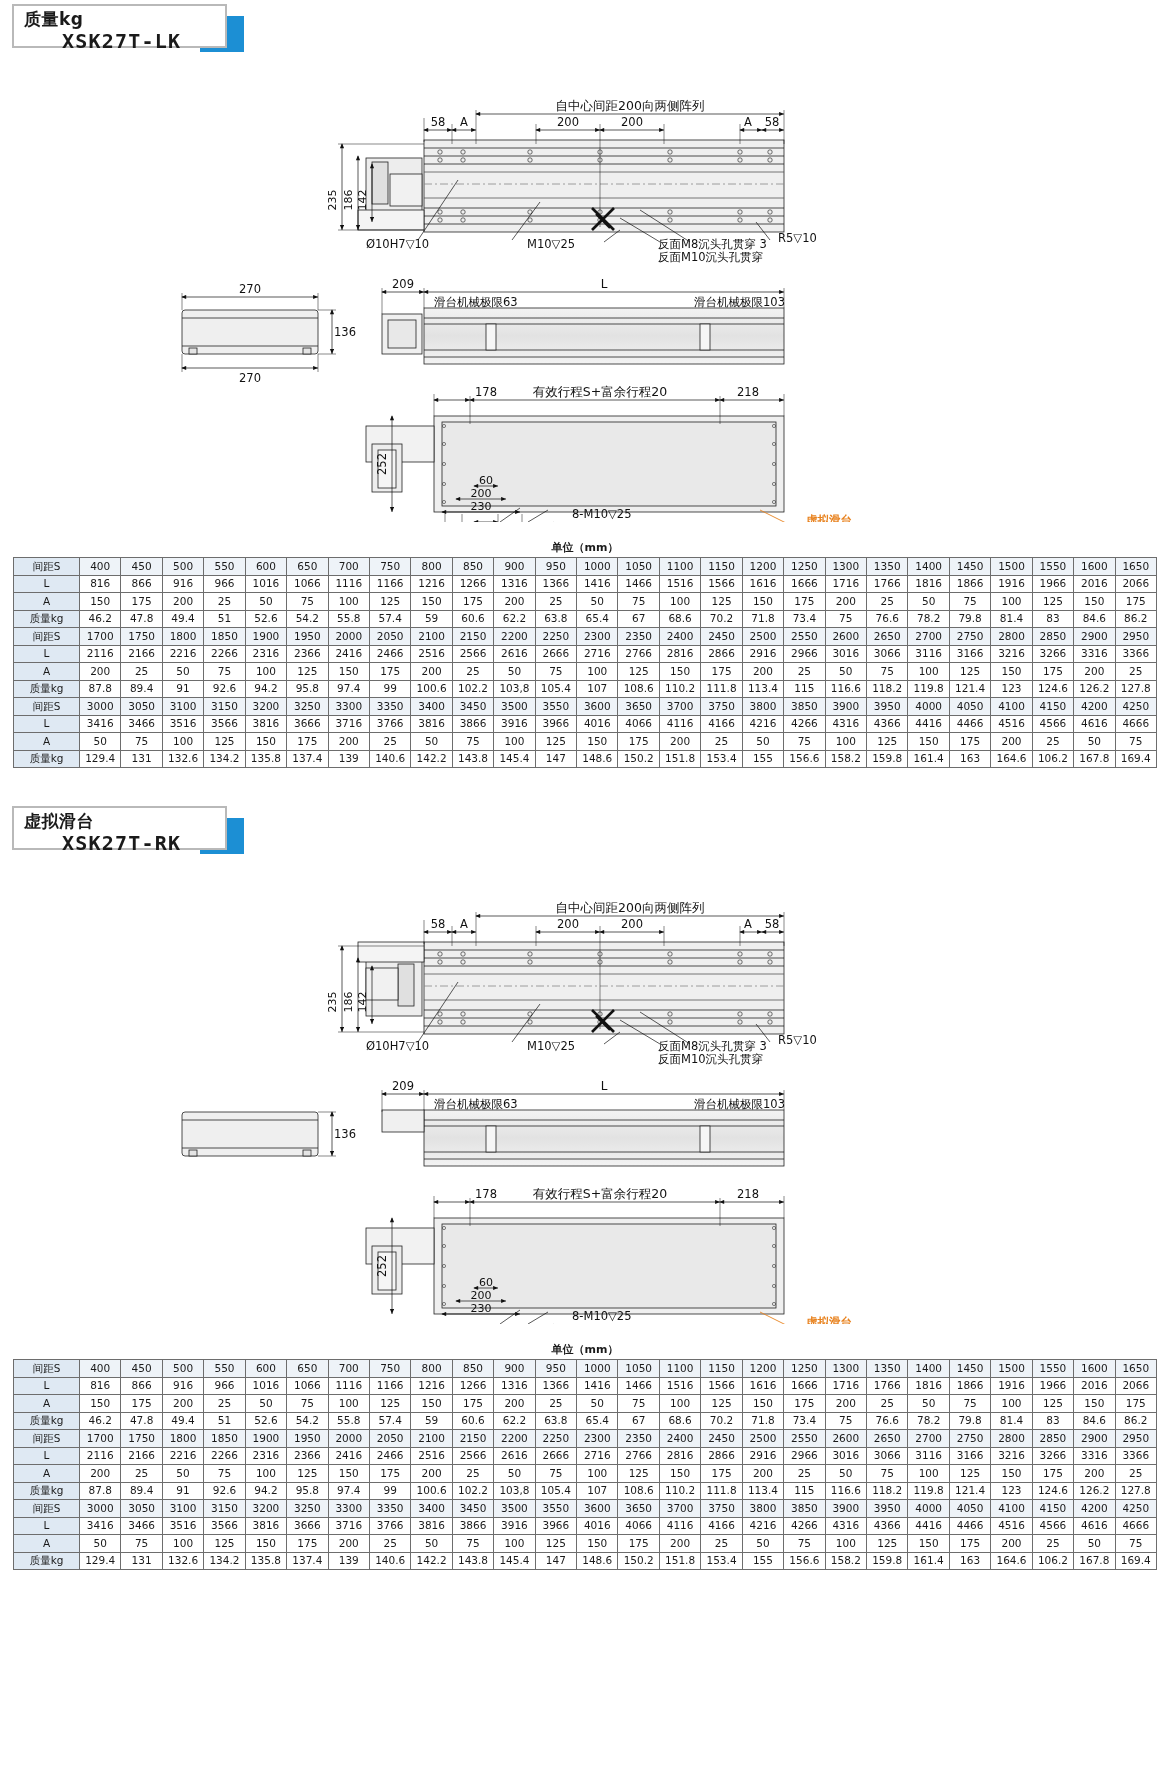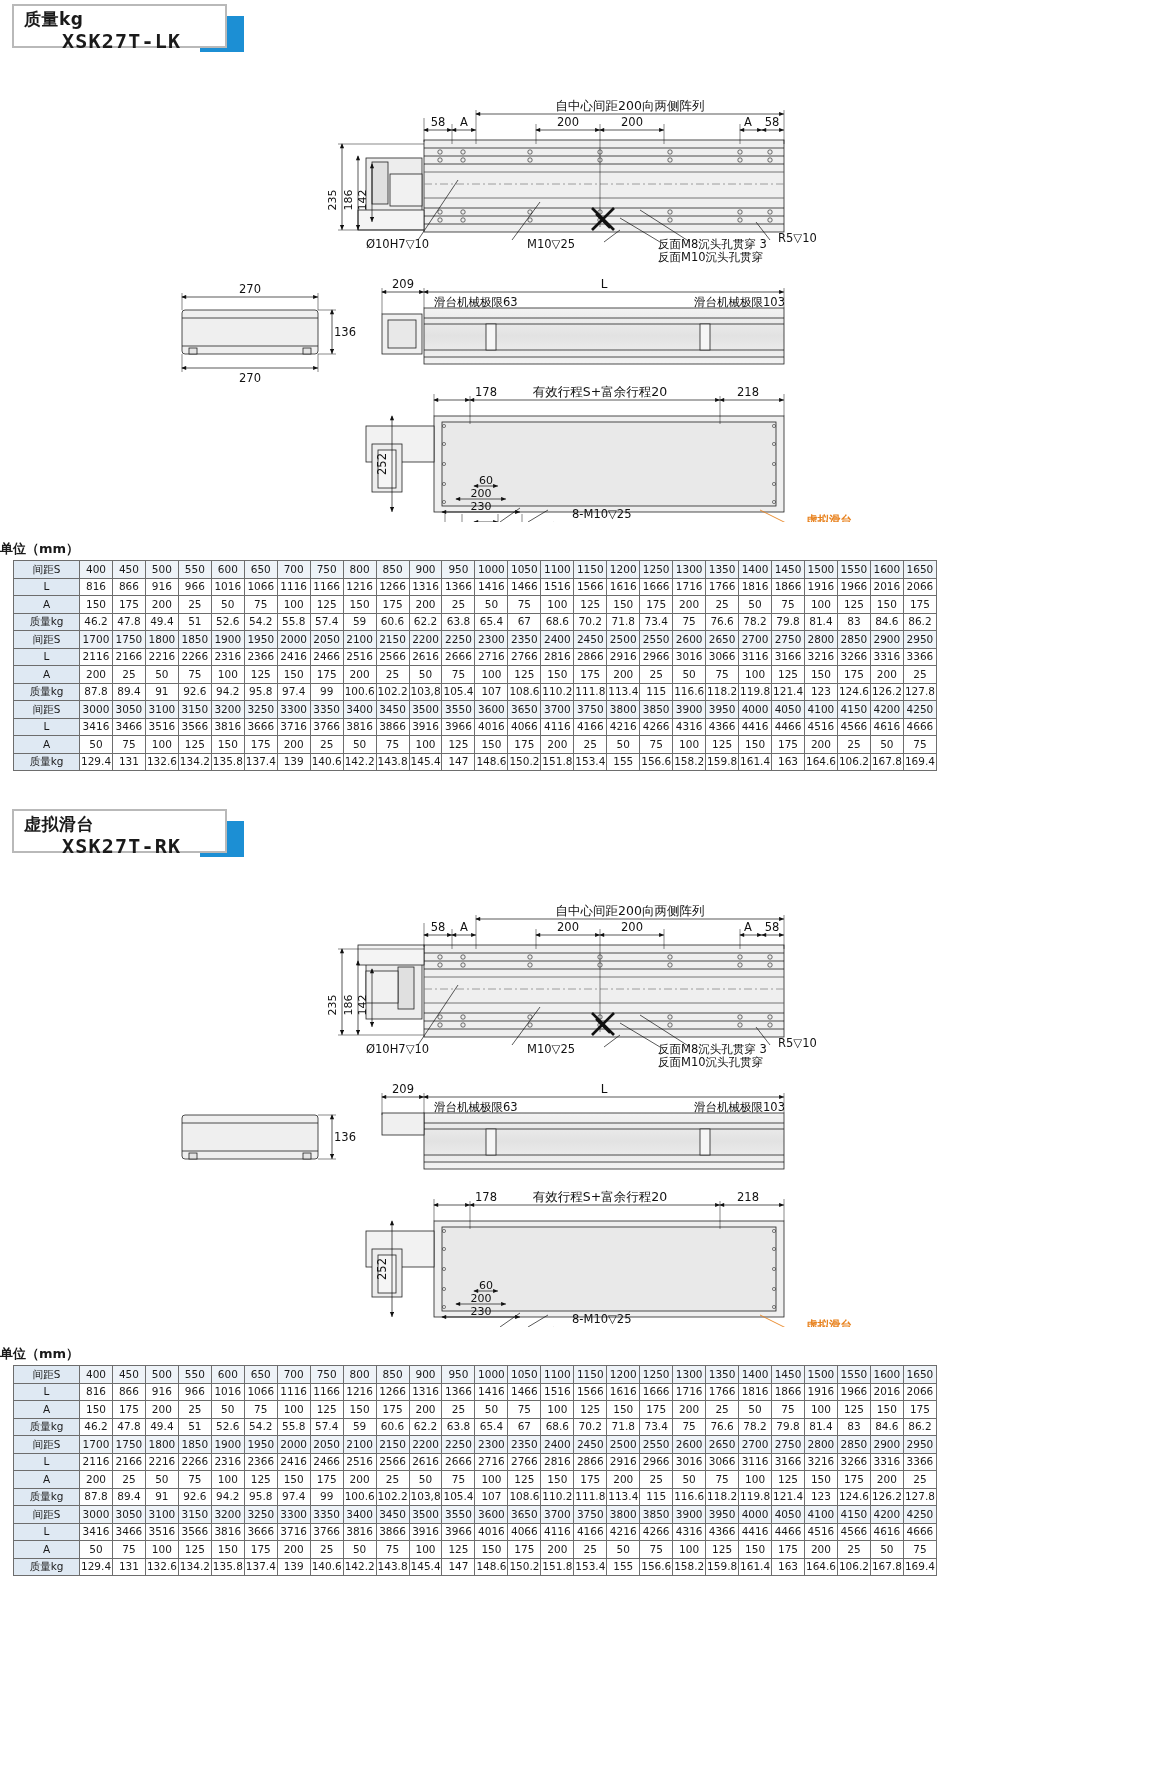--- a/index.html
+++ b/index.html
@@ -37,26 +37,26 @@
     background: #1c8fd4;
     z-index: 1;
   }
 
   
   .drawing { position: relative; width: 1170px; height: 470px; }
   .drawing svg { position: absolute; left: 0; top: 0; }
 
   
   .unit-line {
-    text-align: left; 
-    font-size: 13px; font-weight: bold; margin-bottom: 2px;
+    text-align: center; 
+    font-size: 11px; font-weight: bold; margin-bottom: 2px;
   }
   table.spec {
     border-collapse: collapse;
-    width: 924px;
+    width: 1144px;
     margin: 0 13px;
     table-layout: fixed;
   }
   table.spec td {
     border: 1px solid #6d6d6d;
     text-align: center;
     font-size: 10.5px;
     height: 17.5px;
     line-height: 15px;
     padding: 0 1px;

